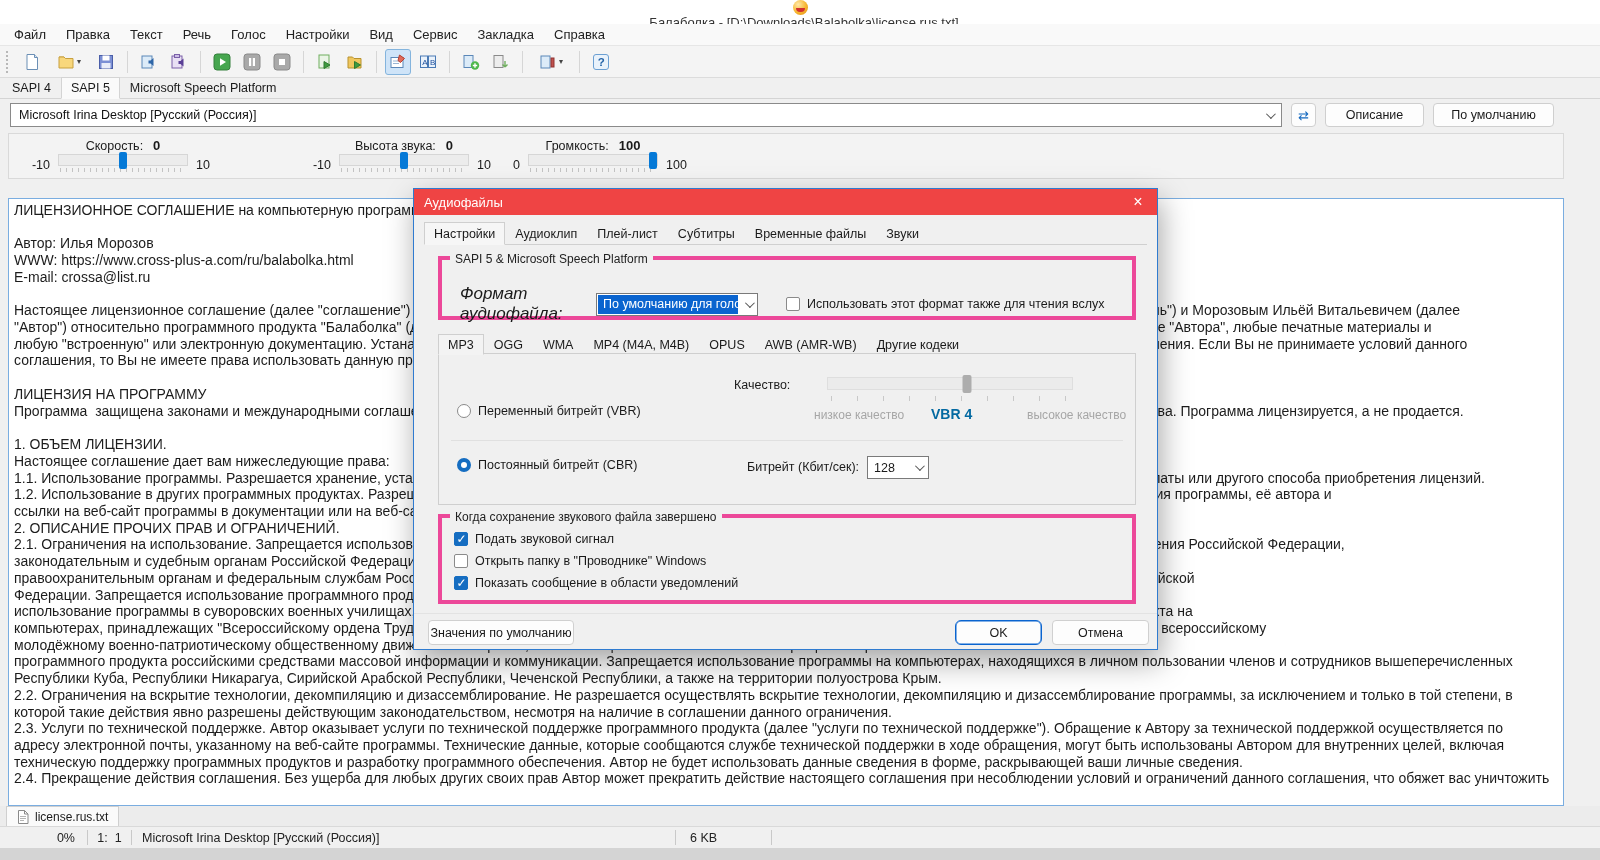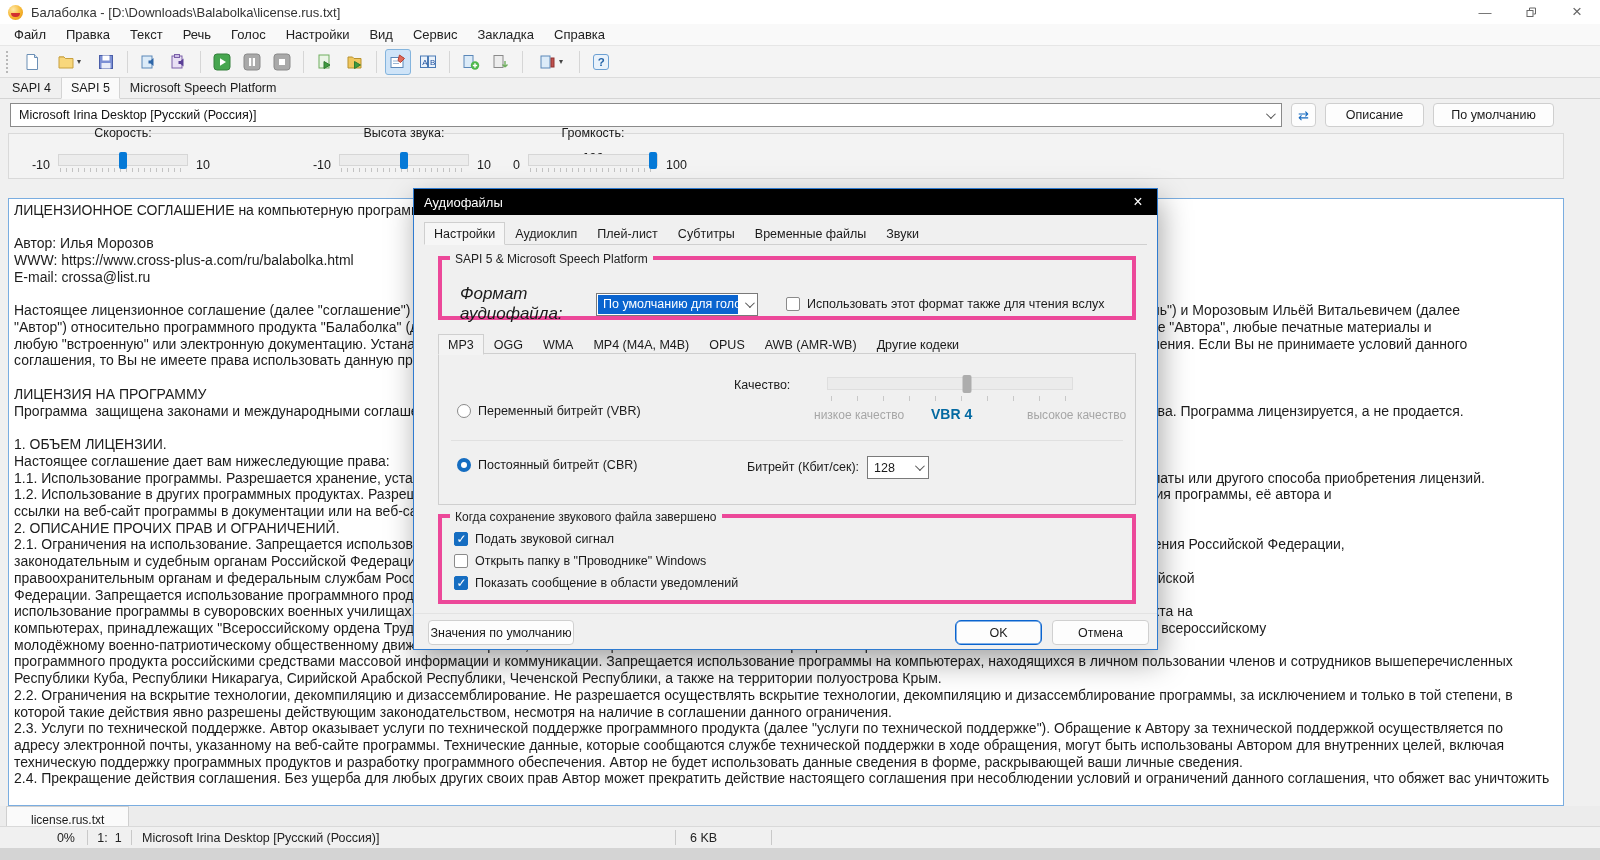--- a/index.html
+++ b/index.html
@@ -3,21 +3,21 @@
 <meta charset="utf-8">
 <style>
   * { box-sizing: border-box; margin:0; padding:0; }
   html,body { width:1600px; height:860px; }
   body {
     position:relative; overflow:hidden;
     font-family:"Liberation Sans", sans-serif;
     background:#f0f0f0; color:#1a1a1a; font-size:13px;
   }
   
-  .titlebar { position:absolute; left:0; top:0; width:1600px; height:24px; background:#ffffff; display:flex; align-items:center; padding-left:8px; }
+  .titlebar { position:absolute; left:0; top:0; width:1600px; height:24px; background:#ffffff; display:flex; align-items:center; padding-left:8px;flex-direction:column; }
   .app-icon { width:15px; height:15px; border-radius:50%; background:radial-gradient(circle at 35% 30%, #ffe9a8, #f6b52e 55%, #e08c17); position:relative; margin-right:8px; flex:none; }
   .app-icon::after { content:""; position:absolute; left:3px; top:8px; width:9px; height:4px; border-radius:0 0 6px 6px; background:#d22f2f; }
   .title-text { font-size:13px; color:#333; }
   .win-controls { margin-left:auto; display:flex; height:24px; }
   .win-btn { width:46px; height:24px; display:flex; align-items:center; justify-content:center; color:#666; font-size:13px; }
   
   .menubar { position:absolute; left:0; top:24px; width:1600px; height:21px; background:#f9f9f9; display:flex; align-items:center; padding-left:4px; }
   .menu-item { padding:0 10px; font-size:13px; color:#222; }
   
   .toolbar { position:absolute; left:0; top:45px; width:1600px; height:33px; background:#f4f4f4; border-top:1px solid #e6e6e6; border-bottom:1px solid #dcdcdc; display:flex; align-items:center; padding-left:4px; }
@@ -35,47 +35,47 @@
   .voice-combo { flex:1; height:24px; background:#fff; border:1px solid #8a8a8a; display:flex; align-items:center; padding:0 8px; }
   .voice-combo .txt { flex:1; font-size:12.5px; color:#111; }
   .chev { width:7px; height:7px; border-right:1.4px solid #555; border-bottom:1.4px solid #555; transform:rotate(45deg) translateY(-2px); flex:none; }
   .mini-btn { width:25px; height:24px; border:1px solid #cfcfcf; border-radius:4px; background:#fdfdfd; display:flex; align-items:center; justify-content:center; color:#1569bf; font-size:13px; flex:none; }
   .btn { height:24px; border:1px solid #cfcfcf; border-radius:4px; background:#fdfdfd; display:flex; align-items:center; justify-content:center; font-size:12.5px; color:#1a1a1a; flex:none; }
   .btn-desc { width:99px; } .btn-default { width:121px; }
   
   .sliderspanel { position:absolute; left:8px; top:133px; width:1556px; height:46px; border:1px solid #d9d9d9; background:#f3f3f3; }
   .slider-group { position:absolute; top:3px; }
   .sg1 { left:8px; width:212px; } .sg2 { left:300px; width:190px; } .sg3 { left:484px; width:200px; }
-  .sg-head { display:flex; justify-content:center; gap:10px; font-size:12.5px; height:17px; align-items:center;flex-direction:column; }
+  .sg-head { display:flex; justify-content:center; gap:10px; font-size:12.5px; height:17px; align-items:center; }
   .sg-head b { font-size:13px; }
   .sg-row { display:flex; align-items:flex-end; gap:8px; justify-content:center; }
   .sg-min,.sg-max { font-size:12.5px; line-height:13px; width:26px; }
   .sg-min { text-align:right; } .sg-max { text-align:left; }
   .track-wrap { width:130px; }
   .track { position:relative; width:130px; height:12px; background:#ececec; border:1px solid #d6d6d6; }
   .thumb { position:absolute; top:-3px; width:8px; height:17px; background:#0579d7; border-radius:2px; transform:translateX(-50%); }
   .ticks { height:4px; width:126px; margin:2px auto 0; background:repeating-linear-gradient(to right,#c3c3c3 0 1px,transparent 1px 6px); }
   
   .docarea { position:absolute; left:8px; top:198px; width:1556px; height:608px; background:#fff; border:1px solid #7aade0; overflow:hidden; padding:3px 5px; }
   .tl { white-space:pre; overflow:hidden; height:16.72px; line-height:16.72px; font-size:14px; color:#1c1c1c; }
   
   .doctabbar { position:absolute; left:0; top:806px; width:1600px; height:21px; background:#ececec; border-bottom:1px solid #d9d9d9; display:flex; align-items:flex-end; padding-left:6px; }
-  .doctab { display:flex; align-items:center; gap:6px; background:#fafafa; border:1px solid #cfcfcf; border-bottom:none; padding:0 24px; font-size:12px; height:20px;flex-direction:column; }
+  .doctab { display:flex; align-items:center; gap:6px; background:#fafafa; border:1px solid #cfcfcf; border-bottom:none; padding:0 10px; font-size:12px; height:20px; }
   
   .statusbar { position:absolute; left:0; top:827px; width:1600px; height:21px; display:flex; align-items:center; font-size:12.5px; color:#222; background:#f0f0f0; }
   .sb-cell { height:15px; display:flex; align-items:center; border-right:1px solid #c9c9c9; white-space:pre; }
   .sb-progress { width:88px; justify-content:flex-end; padding-right:12px; }
   .sb-pos { width:44px; justify-content:center; }
   .sb-voice { width:544px; padding-left:10px; }
   .sb-size { width:96px; padding-left:14px; }
   .sb-rest { flex:1; border-right:none; }
   .bottomstrip { position:absolute; left:0; top:848px; width:1600px; height:12px; background:#d4d4d4; }
   
   .dialog { position:absolute; left:413px; top:188px; width:745px; height:462px; background:#f0f0f0; border:1px solid #2f7bd0; box-shadow:3px 12px 28px rgba(0,0,0,.35); z-index:10; }
-  .dlg-title { height:26px; background:#000000; color:#fff; display:flex; align-items:center; padding-left:10px; font-size:13px; }
+  .dlg-title { height:26px; background:#ef4444; color:#fff; display:flex; align-items:center; padding-left:10px; font-size:13px; }
   .dlg-close { margin-left:auto; width:38px; height:26px; display:flex; align-items:center; justify-content:center; color:#fff; font-size:16px; }
   .dlg-tabs { position:absolute; left:10px; right:10px; top:33px; display:flex; align-items:flex-end; border-bottom:1px solid #d0d0d0; height:23px; }
   .dtab { height:21px; padding:0 9px; display:flex; align-items:center; font-size:12.5px; border:1px solid transparent; }
   .dtab.active { background:#f6f6f6; border-color:#cfcfcf; border-bottom-color:#f6f6f6; height:23px; margin-bottom:-1px; }
   .groupbox { position:absolute; border:4px solid #ec4899; }
   .gb-title { position:absolute; top:-8px; left:8px; background:#f0f0f0; padding:0 5px; font-size:12px; color:#222; }
   .g-sapi { left:24px; top:67px; width:698px; height:64px; }
   .fmt-row { position:absolute; left:18px; top:24px; right:10px; display:flex; align-items:center; }
   .fmt-label { font-size:17px; width:128px;font-style:italic; }
   .fmt-combo { width:162px; height:23px; border:1px solid #7a7a7a; background:#fff; display:flex; align-items:stretch; margin-left:8px; }

